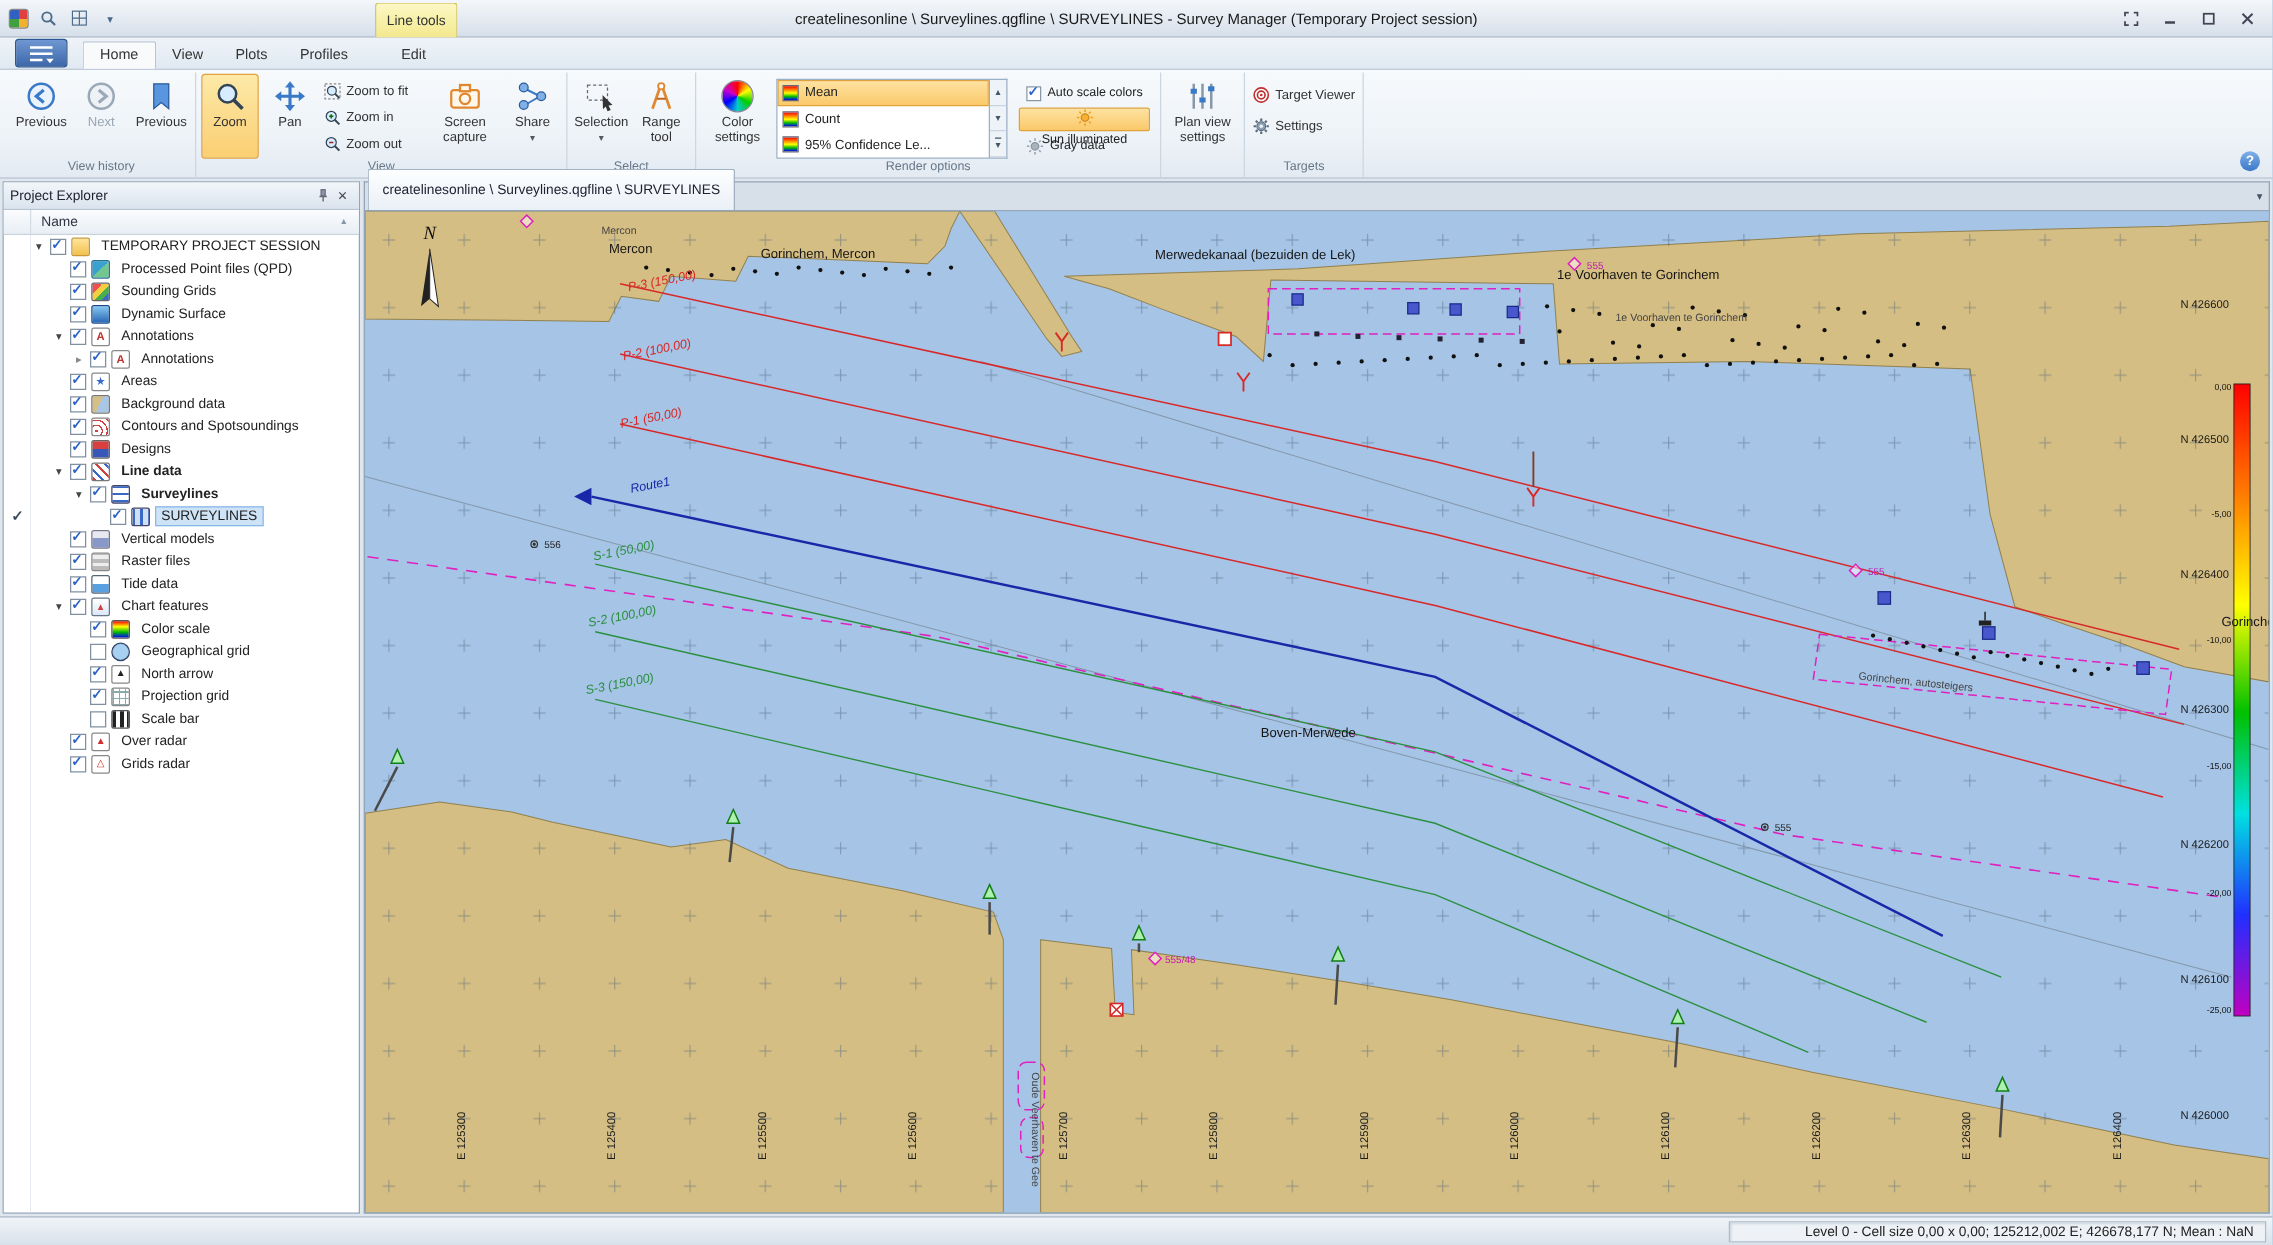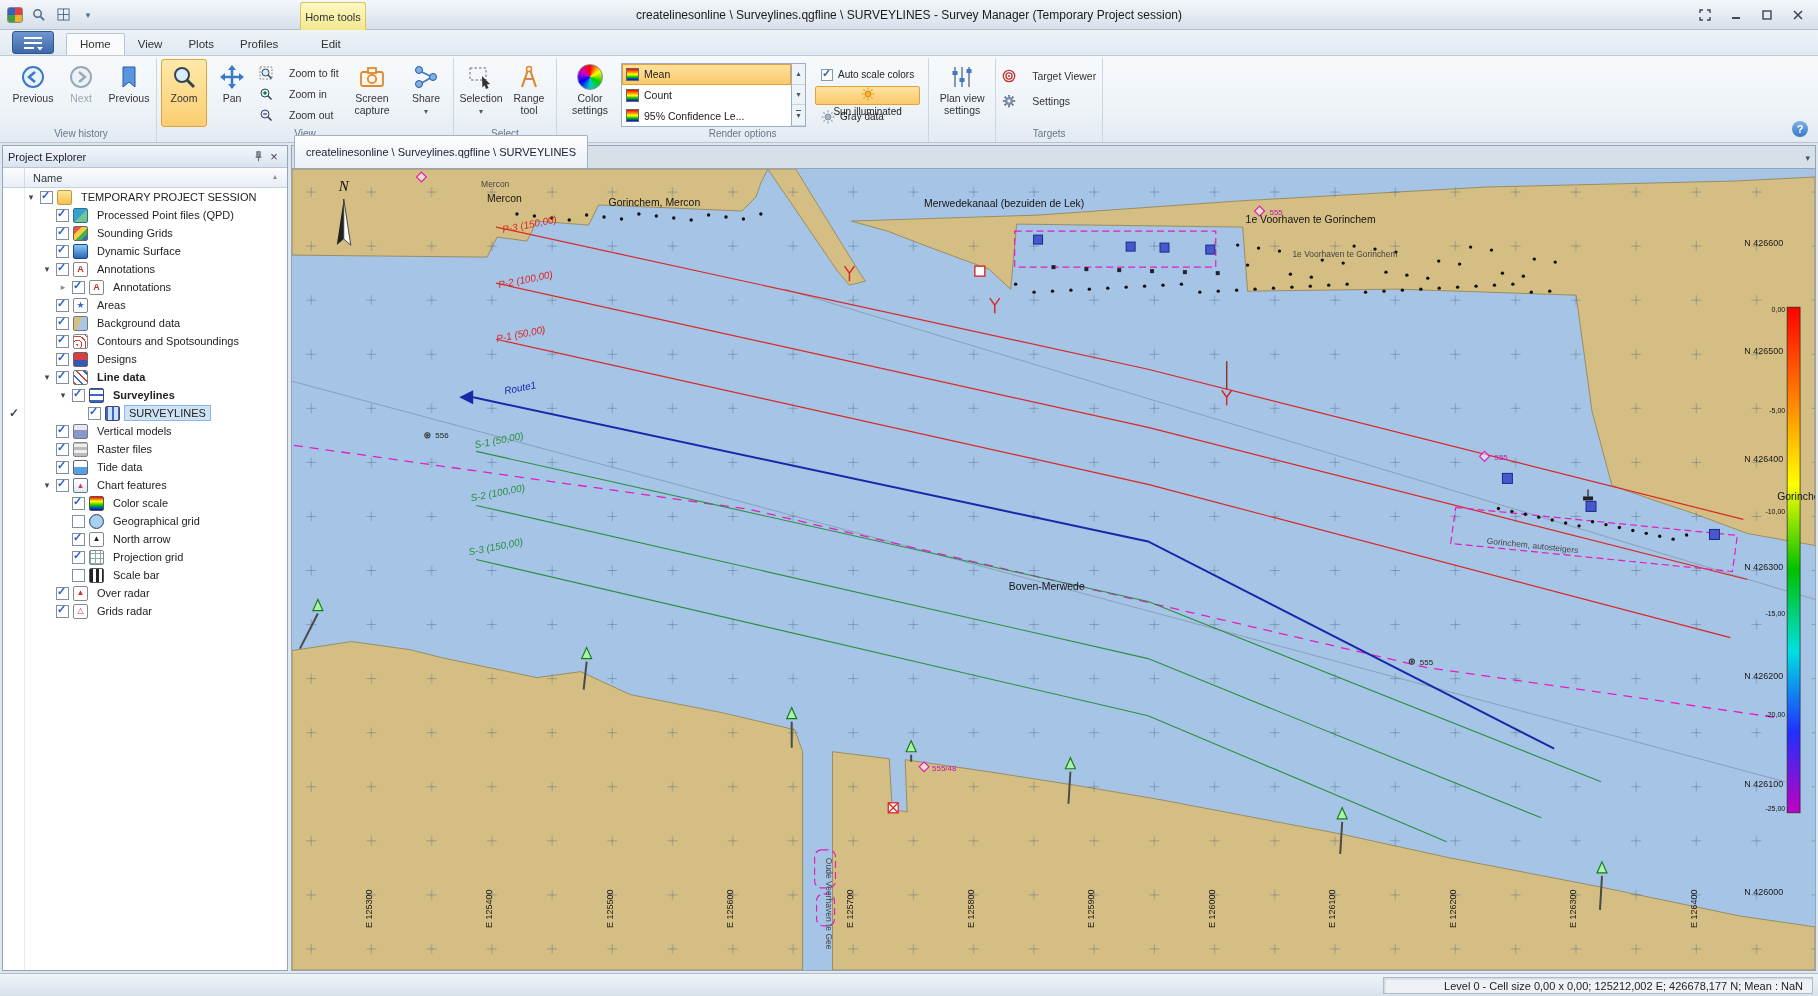--- a/index.html
+++ b/index.html
@@ -43,21 +43,21 @@
   .rgroup-label { height:14px; font-size:10px; color:#667788; text-align:center; line-height:14px; }
   .bigbtn { width:46px; display:flex; flex-direction:column; align-items:center; padding-top:4px; border:1px solid transparent; border-radius:3px; }
   .bigbtn.wide { width:58px; }
   .bicon { width:26px; height:26px; margin-bottom:2px; display:block; }
   .bicon svg { width:100%; height:100%; display:block; }
   .blabel { font-size:10.5px; color:#333; text-align:center; line-height:12px; }
   .bigbtn.disabled .blabel { color:#9aa6b4; }
   .bigbtn.selected { background:linear-gradient(#fde9a8,#fbce72); border-color:#e0a23c; }
   .dd-caret::after { content:"▾"; font-size:8px; color:#556; }
   .smallstack { display:flex; flex-direction:column; gap:3px; padding-top:5px; width:84px; }
-  .smallbtn { display:flex; align-items:center; gap:16px; font-size:10.5px; color:#333; height:18px; padding:0 2px; border-radius:2px; }
+  .smallbtn { display:flex; align-items:center; gap:4px; font-size:10.5px; color:#333; height:18px; padding:0 2px; border-radius:2px; }
   .sicon { width:14px; height:14px; flex:none; }
   .sicon svg { width:100%; height:100%; display:block; }
   .listwrap { display:flex; margin-top:4px; }
   .stat-list { width:171px; height:64px; border:1px solid #9ab0c6; background:#fff; display:flex; flex-direction:column; }
   .stat-row { display:flex; align-items:center; gap:5px; height:21px; padding:0 3px; font-size:10.5px; border:1px solid transparent; }
   .stat-row.selected { background:linear-gradient(#fde2a0,#fbc96a); border-color:#e0a23c; }
   .ramp { width:13px; height:13px; flex:none; border:1px solid #667;
     background:linear-gradient(180deg,#f00,#ff8000,#ff0,#0b0,#00f); }
   .list-spin { width:14px; height:64px; border:1px solid #9ab0c6; border-left:none; background:#eef3f8;
     display:flex; flex-direction:column; }
@@ -195,21 +195,21 @@
           <rect x="2" y="2" width="8" height="8" fill="none" stroke="#445" stroke-width="1.4"></rect>
         </svg>
     </span>
     <span class="winbtn">
       <svg width="12" height="12" viewBox="0 0 12 12">
           <path d="M2,2 L10,10 M10,2 L2,10" stroke="#445" stroke-width="1.6"></path>
         </svg>
     </span>
   </div>
 </div>
-<div class="ctx-group">Home tools</div>
+<div class="ctx-group">Line tools</div>
 
 <div class="tabrow">
   <div class="appmenu">
     <svg width="24" height="18" viewBox="0 0 24 18">
         <g stroke="#fff" stroke-width="2">
           <line x1="3" y1="4" x2="21" y2="4"></line>
           <line x1="3" y1="9" x2="21" y2="9"></line>
           <line x1="3" y1="14" x2="13" y2="14"></line>
         </g>
         <polygon points="16,13 22,13 19,16.5" fill="#fff"></polygon>

